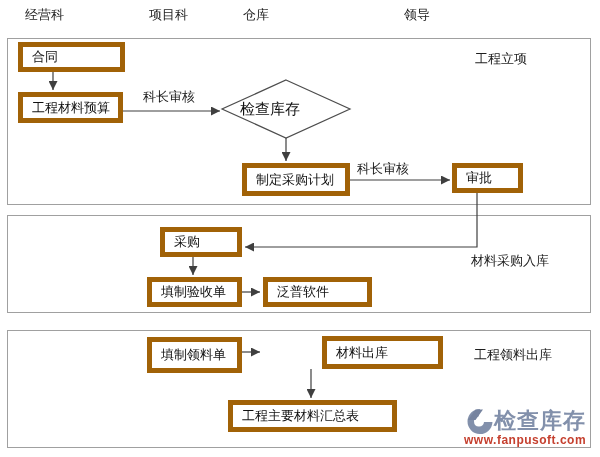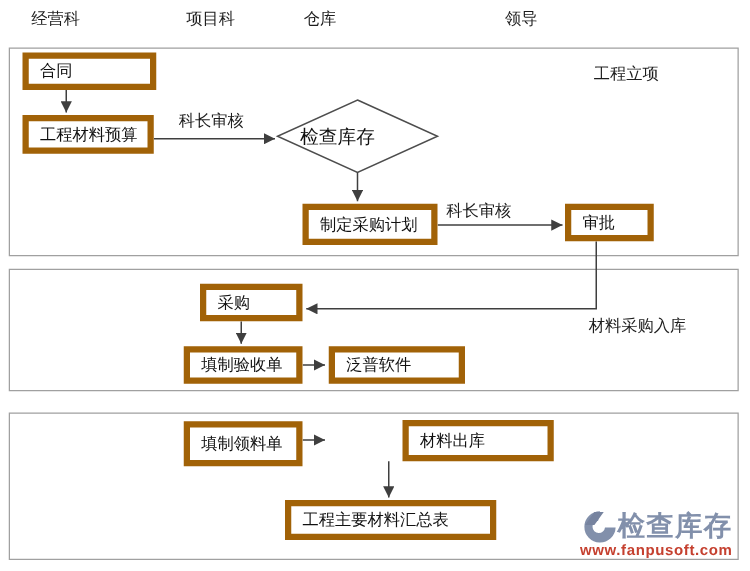--- a/index.html
+++ b/index.html
@@ -53,20 +53,21 @@
   <span class="hdr" style="left:149px">项目科</span>
   <span class="hdr" style="left:243px">仓库</span>
   <span class="hdr" style="left:404px">领导</span>
 
   <div class="section" style="top:38px;  height:167px;"></div>
   <div class="section" style="top:215px; height:98px;"></div>
   <div class="section" style="top:330px; height:118px;"></div>
 
   <span class="section-title" style="left:475px; top:50px;">工程立项</span>
   <span class="section-title" style="left:471px; top:252px;">材料采购入库</span>
+  <span class="section-title" style="left:474px; top:346px;">工程领料出库</span>
 
   <svg class="connectors" width="600" height="457">
     <defs>
       <marker id="ah" markerUnits="userSpaceOnUse" markerWidth="10" markerHeight="9" refX="9" refY="4.5" orient="auto">
         <path d="M0,0 L9,4.5 L0,9 z" fill="#3f3f3f"></path>
       </marker>
     </defs>
     <polygon points="286,80 350,109 286,138 222,109" fill="#ffffff" stroke="#4d4d4d" stroke-width="1.2"></polygon>
     <line x1="53" y1="72" x2="53" y2="90" stroke="#3f3f3f" stroke-width="1.2" marker-end="url(#ah)"></line>
     <line x1="123" y1="111" x2="220" y2="111" stroke="#3f3f3f" stroke-width="1.2" marker-end="url(#ah)"></line>

